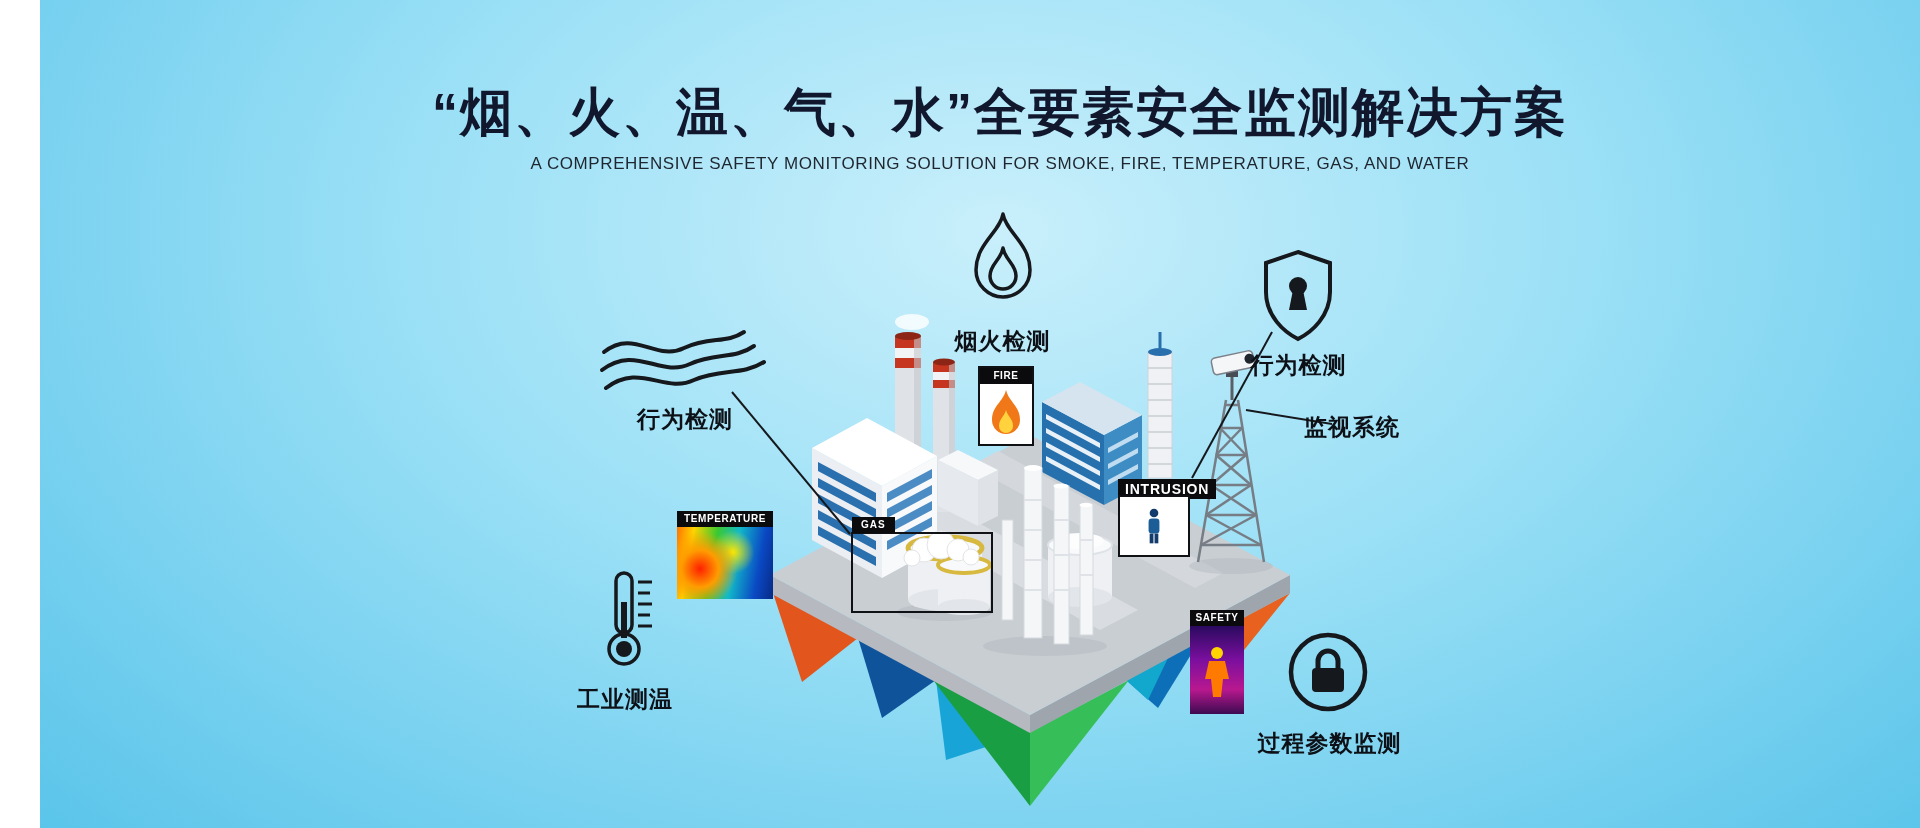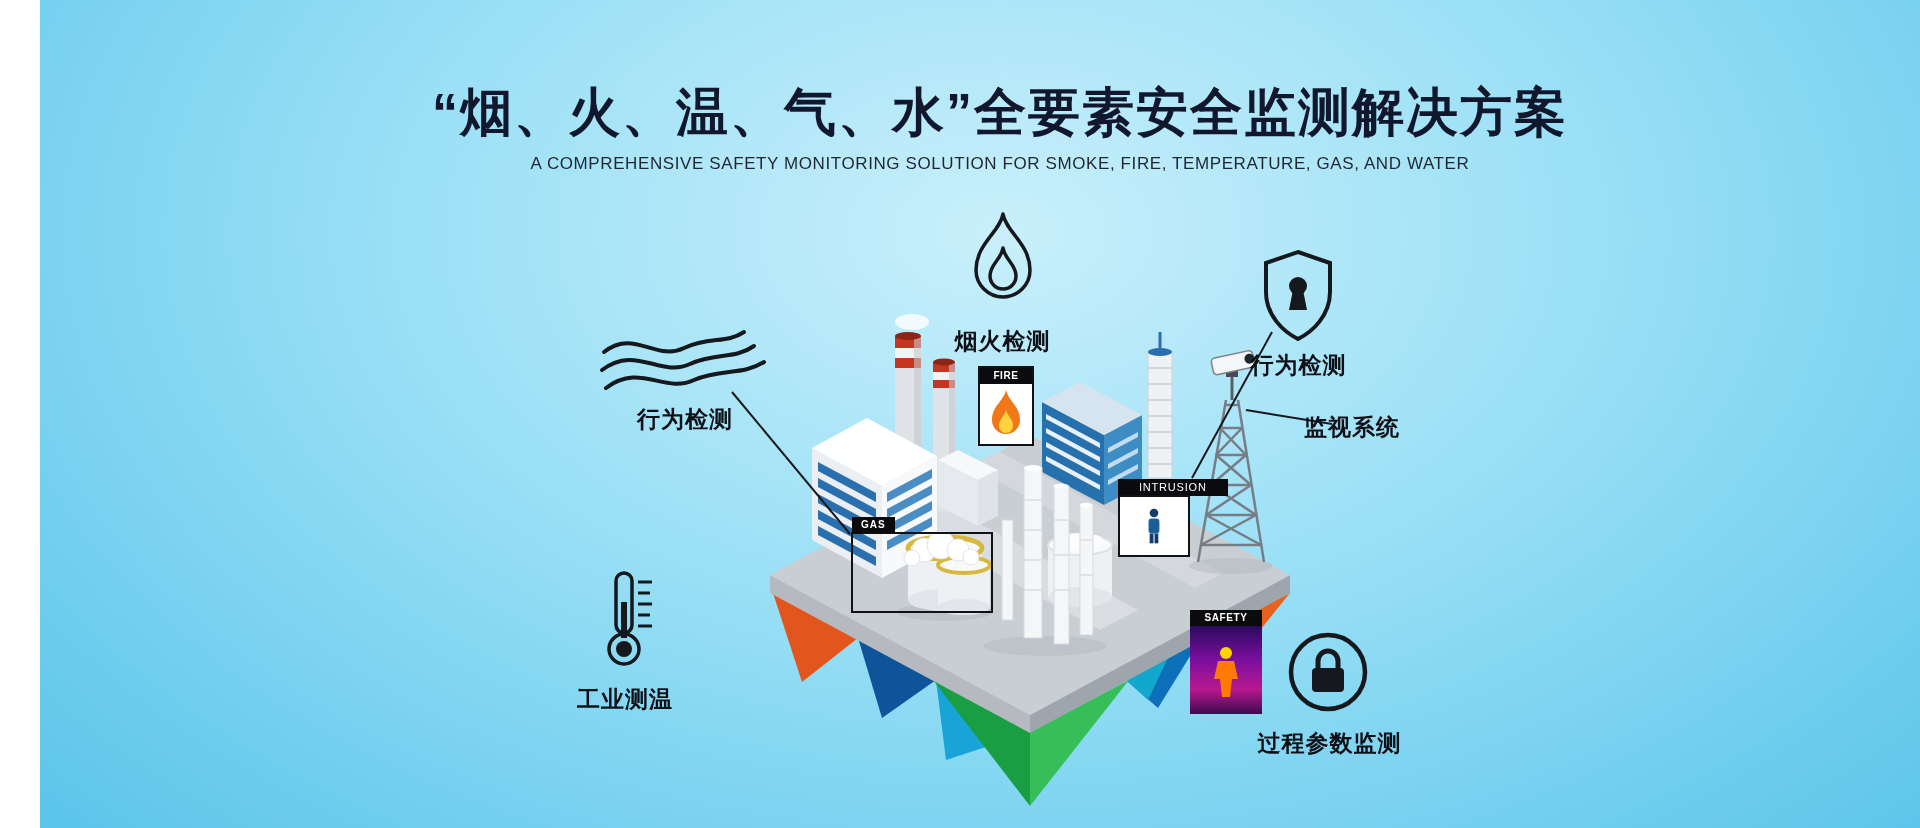--- a/index.html
+++ b/index.html
@@ -55,22 +55,22 @@
   .intrusion-box {
     position: absolute; background: #ffffff; border: 2px solid #101114;
     display: flex; align-items: center; justify-content: center;
   }
 
   .gas-tag {
     position: absolute; background: #0b0b0e; color: #fff; font-weight: bold;
     font-size: 10px; letter-spacing: 1px; padding: 3px 9px; line-height: 1;
   }
   .intrusion-tag {
-    position: absolute; background: #0b0b0e; color: #fff; font-weight: normal;
-    font-size: 11px; letter-spacing: .8px; padding: 3px 21px; line-height: 1;
+    position: absolute; background: #0b0b0e; color: #fff; font-weight: bold;
+    font-size: 14px; letter-spacing: .8px; padding: 3px 7px; line-height: 1;
   }
 </style>
 </head>
 <body>
 
 <div class="banner">
 
   <h1 class="title">“烟、火、温、气、水”全要素安全监测解决方案</h1>
   <p class="subtitle">A COMPREHENSIVE SAFETY MONITORING SOLUTION FOR SMOKE, FIRE, TEMPERATURE, GAS, AND WATER</p>
 
@@ -281,20 +281,24 @@
   </svg>
   <div class="c-label" style="left:520px; top:684px; width:130px;">工业测温</div>
 
   <svg class="c-icon" style="left:1246px; top:630px;" width="84" height="84" viewBox="0 0 84 84">
     <circle cx="42" cy="42" r="37" fill="none" stroke="#15181c" stroke-width="4.5"></circle>
     <path d="M32 38 v-7 a10 10 0 0 1 20 0 v7" fill="none" stroke="#15181c" stroke-width="5"></path>
     <rect x="26" y="38" width="32" height="24" rx="4" fill="#15181c"></rect>
   </svg>
   <div class="c-label" style="left:1212px; top:728px; width:155px;">过程参数监测</div>
 
+  <div class="tag" style="left:637px; top:511px; width:96px;">
+    <div class="tag-head">TEMPERATURE</div>
+    <div class="thermal-body"></div>
+  </div>
 
   <div class="tag tag-boxed" style="left:938px; top:366px; width:56px; height:80px;">
     <div class="tag-head">FIRE</div>
     <svg class="fire-flame" width="40" height="54" viewBox="0 0 40 54">
       <path d="M20 2 C23 14 34 18 34 32 A14 14 0 1 1 6 32 C6 18 17 14 20 2 Z" fill="#f07818"></path>
       <path d="M20 22 C22 29 27 31 27 38 A7 7 0 1 1 13 38 C13 31 18 29 20 22 Z" fill="#ffd23e"></path>
     </svg>
   </div>
 
   <div class="gas-tag" style="left:812px; top:517px;">GAS</div>
@@ -302,21 +306,21 @@
   <div class="intrusion-tag" style="left:1078px; top:479px;">INTRUSION</div>
   <div class="intrusion-box" style="left:1078px; top:495px; width:72px; height:62px;">
     <svg width="26" height="40" viewBox="0 0 24 36">
       <circle cx="12" cy="6" r="4" fill="#123c6b"></circle>
       <rect x="7" y="11" width="10" height="14" rx="3" fill="#1b5e97"></rect>
       <rect x="8" y="25" width="3.5" height="9" fill="#123c6b"></rect>
       <rect x="12.5" y="25" width="3.5" height="9" fill="#123c6b"></rect>
     </svg>
   </div>
 
-  <div class="tag" style="left:1150px; top:610px; width:72px;">
+  <div class="tag" style="left:1150px; top:610px; width:54px;">
     <div class="tag-head">SAFETY</div>
     <div class="safety-body">
       <svg width="40" height="62" viewBox="0 0 40 60">
         <circle cx="20" cy="11" r="6" fill="#ffd400"></circle>
         <path d="M12 19 h16 l4 18 h-6 l-2 18 h-8 l-2 -18 h-6 Z" fill="#ff7a00"></path>
       </svg>
     </div>
   </div>
 
 </div>

